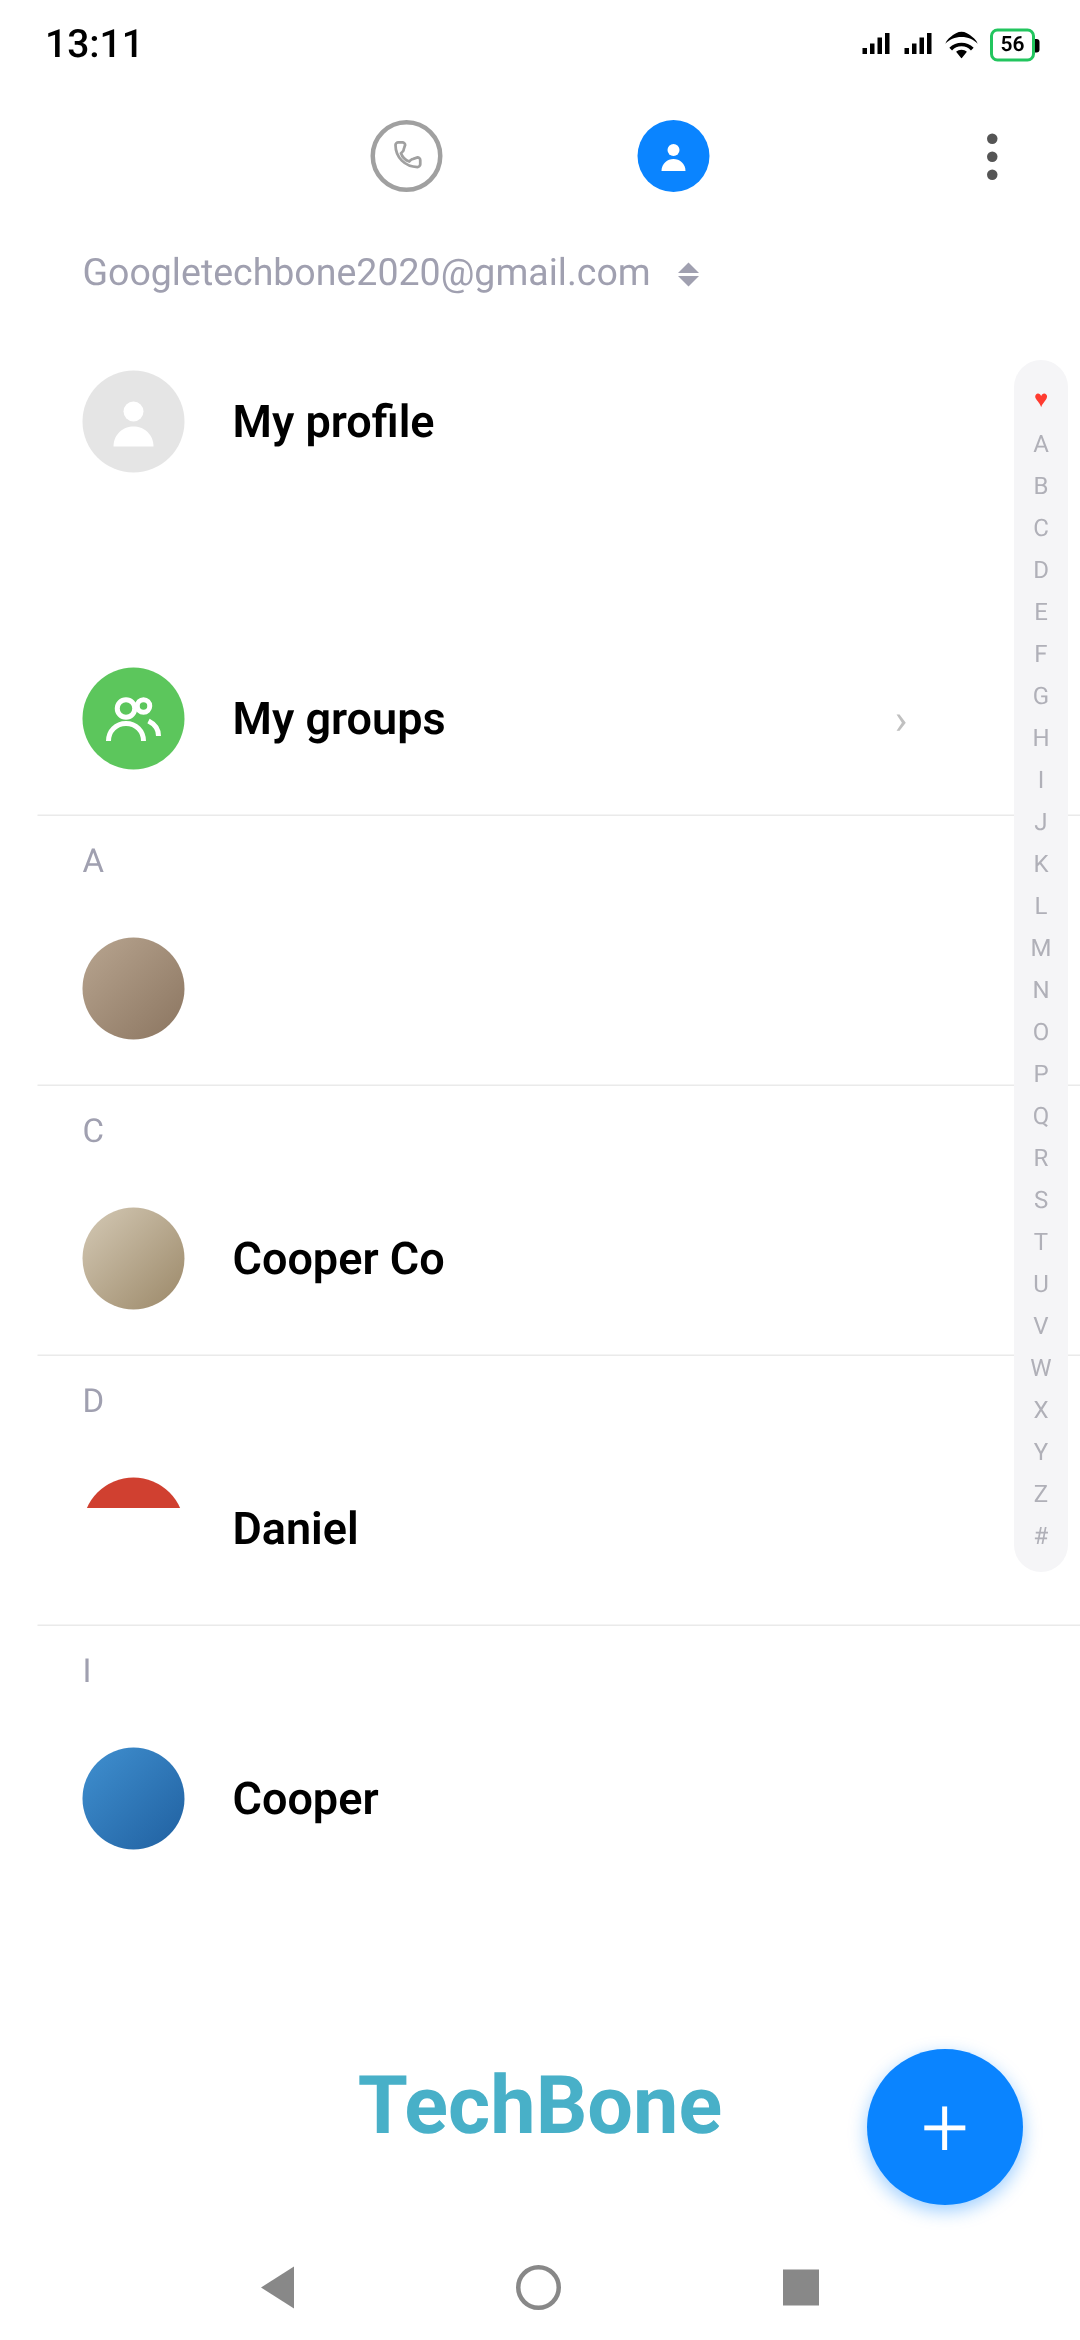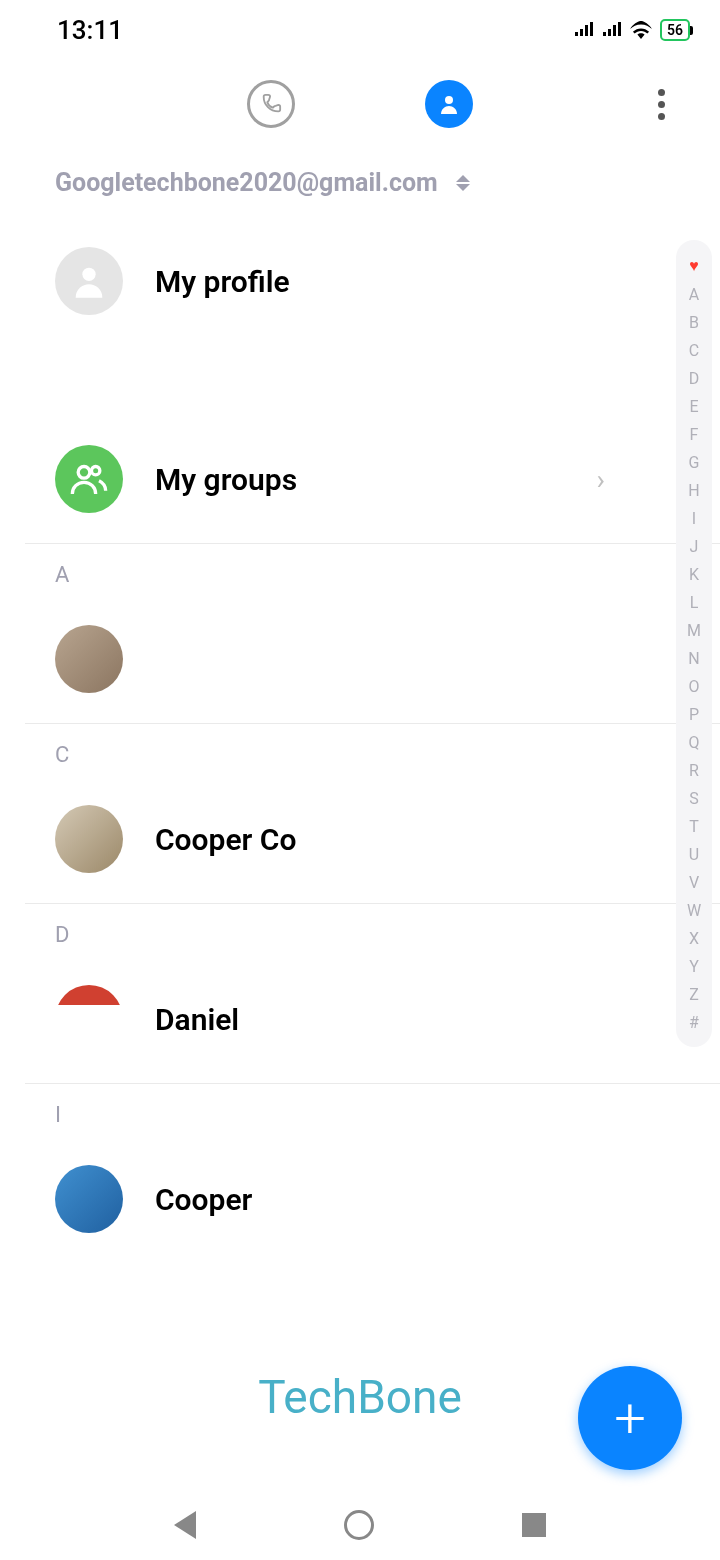--- a/index.html
+++ b/index.html
@@ -14,21 +14,20 @@
       background: #fff;
       position: relative;
       overflow: hidden;
     }
     .status-bar {
       display: flex;
       justify-content: space-between;
       align-items: center;
       padding: 10px 30px;
       height: 60px;
-      margin-left: 27px;
     }
     .status-time {
       font-size: 26px;
       font-weight: 500;
       color: #000;
     }
     .status-icons {
       display: flex;
       align-items: center;
       gap: 8px;
@@ -92,21 +91,20 @@
       width: 7px;
       height: 7px;
       background: #555;
       border-radius: 50%;
     }
     .account-selector {
       display: flex;
       align-items: center;
       gap: 18px;
       padding: 20px 55px;
-      font-weight: bold;
     }
     .account-email {
       font-size: 25px;
       color: #a0a0b0;
     }
     .account-chevron {
       display: flex;
       flex-direction: column;
       gap: 2px;
     }
@@ -217,26 +215,26 @@
       justify-content: center;
       box-shadow: 0 4px 12px rgba(10,132,255,0.4);
     }
     .fab-plus {
       color: #fff;
       font-size: 56px;
       font-weight: 300;
     }
     .watermark {
       position: absolute;
-      bottom: 136px;
+      bottom: 124px;
       left: 50%;
       transform: translateX(-50%);
-      font-size: 46px;
+      font-size: 54px;
       color: #48b0c8;
-      font-weight: 400;
+      font-weight: 700;
       pointer-events: none;
     }
     .nav-bar {
       position: absolute;
       bottom: 0;
       left: 0;
       right: 0;
       height: 70px;
       display: flex;
       justify-content: space-around;

